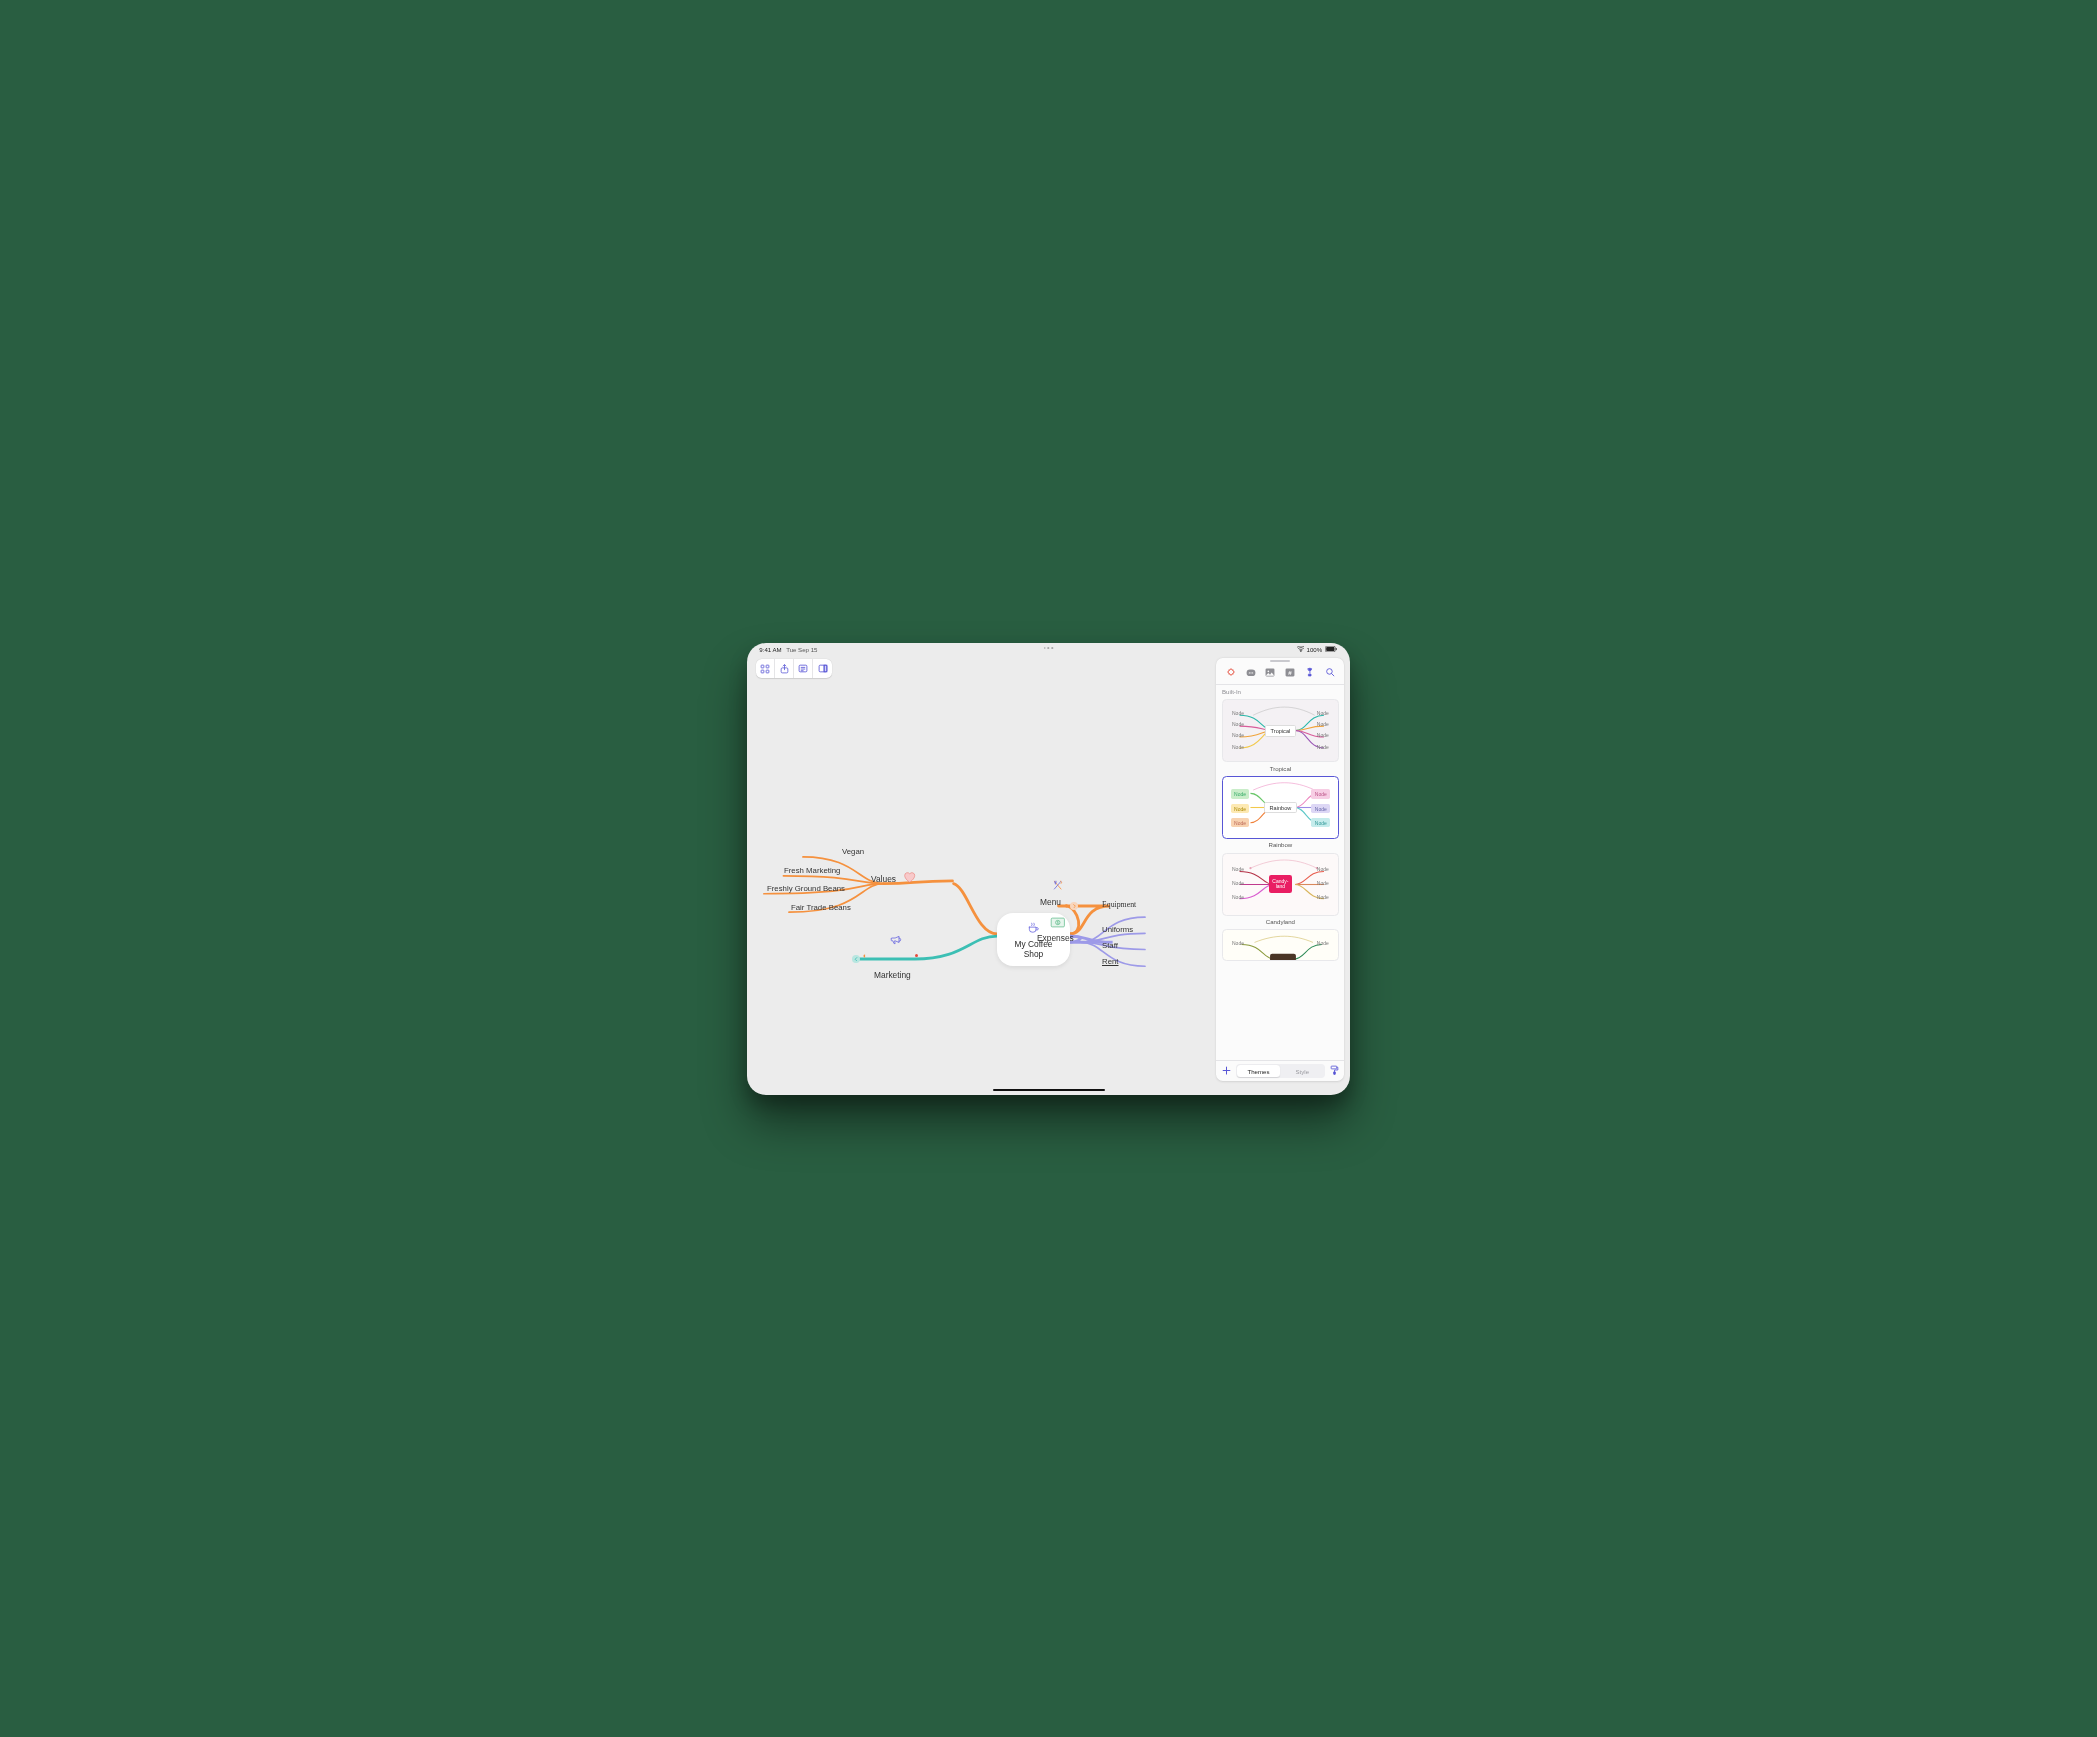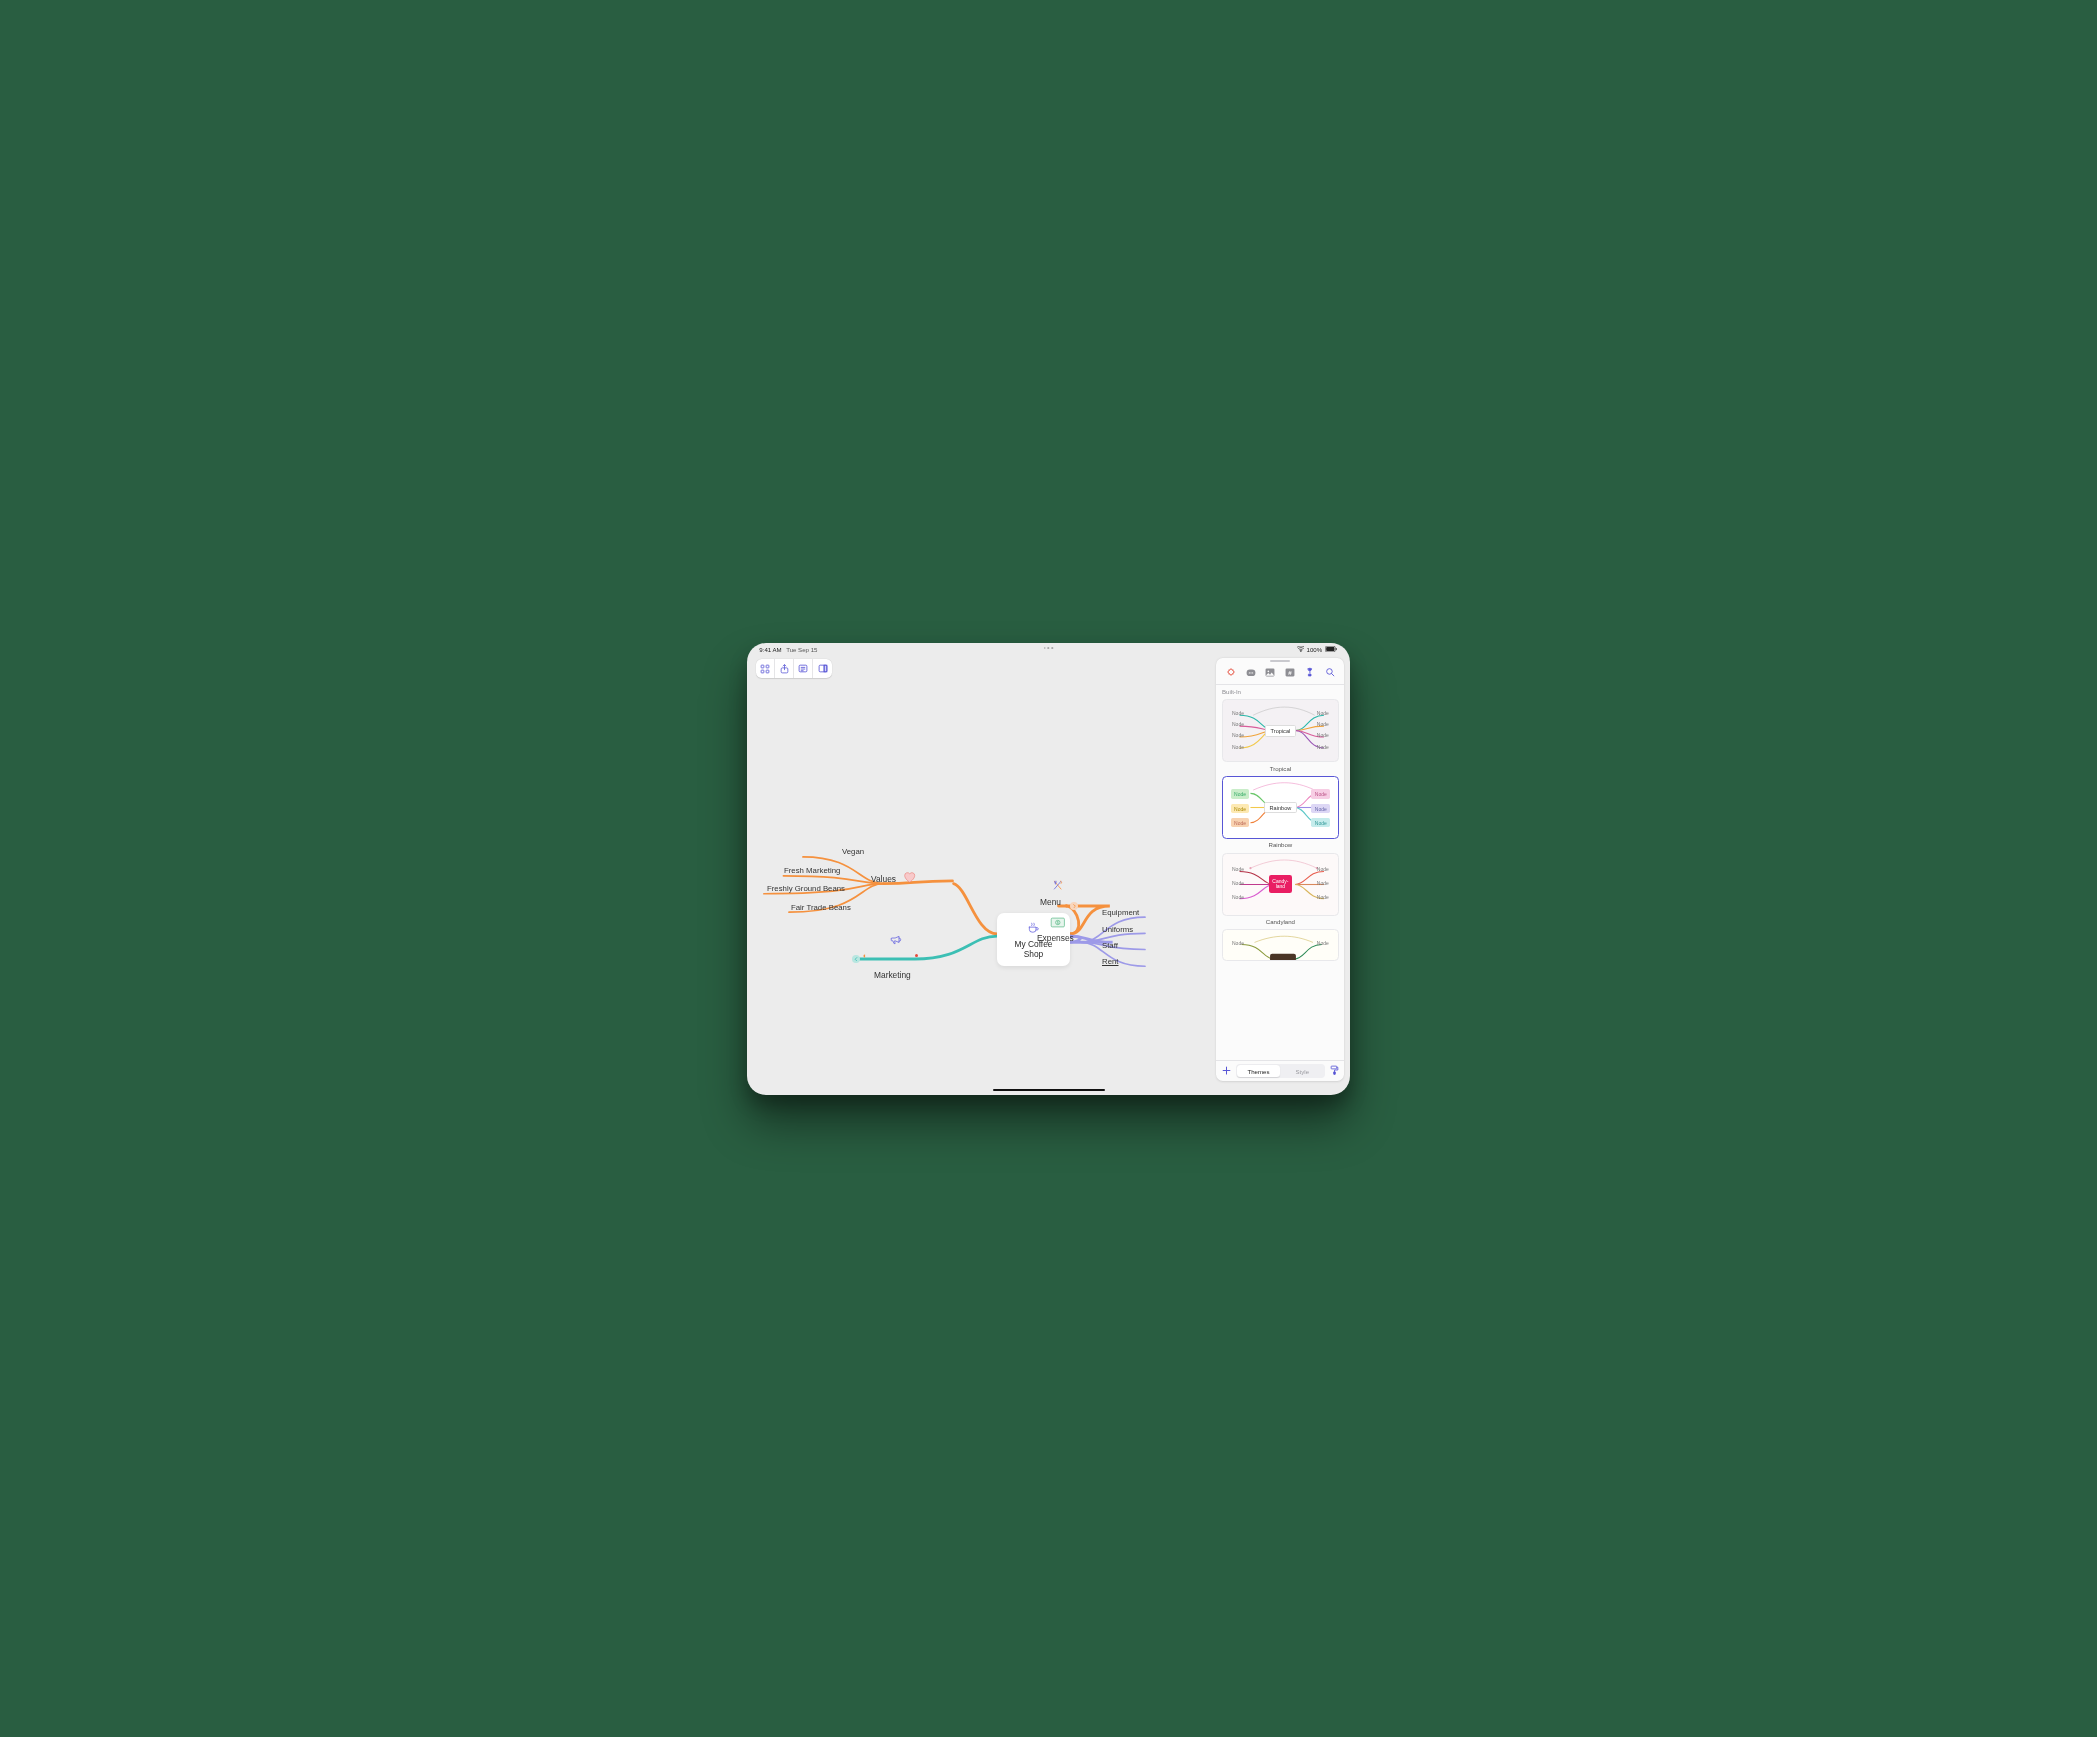--- a/index.html
+++ b/index.html
@@ -51,21 +51,21 @@
   }
   .toolbar-tl .tb-btn:last-child { border-right:none; }
   .toolbar-tl svg { stroke:#5856d6; }
 
   
   .canvas {
     position:absolute; top:13.4px; left:0; right:134px; bottom:0;
   }
   .node-central {
     position:absolute;
-    background:#fff; border-radius:7px;
+    background:#fff; border-radius:16px;
     box-shadow: 0 1.1px 4.5px rgba(0,0,0,0.08);
     padding: 7.8px 10px 6.7px;
     text-align:center;
     color:#2a2a2a; font-size:8.4px;
   }
   .node-label {
     position:absolute;
     font-size:7.8px; color:#333;
     white-space:nowrap;
   }
@@ -284,21 +284,21 @@
     </div>
 
     <div class="icon-box" style="left:303px; top:261px;">
       <svg width="15.6" height="11" viewBox="0 0 28 20" fill="#e6f5ec" stroke="#5ab887" stroke-width="1.3">
           <rect x="2" y="2" width="24" height="16" rx="2"></rect>
           <circle cx="14" cy="10" r="4" fill="none"></circle>
           <text x="14" y="13" font-size="7" text-anchor="middle" fill="#5ab887" stroke="none">$</text>
         </svg>
     </div>
     <span class="node-label big" style="left:290px; top:277px;">Expenses</span>
-    <span class="node-label" style="left:355px; top:252px;">Equipment</span>
+    <span class="node-label" style="left:355px; top:244px;font-family:Liberation Serif, serif;">Equipment</span>
     <span class="node-label" style="left:355px; top:269px;">Uniforms</span>
     <span class="node-label" style="left:355px; top:285px;">Staff</span>
     <span class="node-label underline" style="left:355px; top:301px;">Rent</span>
   </div>
 
   <div class="sidebar">
     <div class="sidebar-handle"></div>
     <div class="sidebar-tabs">
       <div class="st-btn">
           <svg width="10" height="10" viewBox="0 0 18 18" fill="none" stroke="#e85d4e" stroke-width="1.3">

